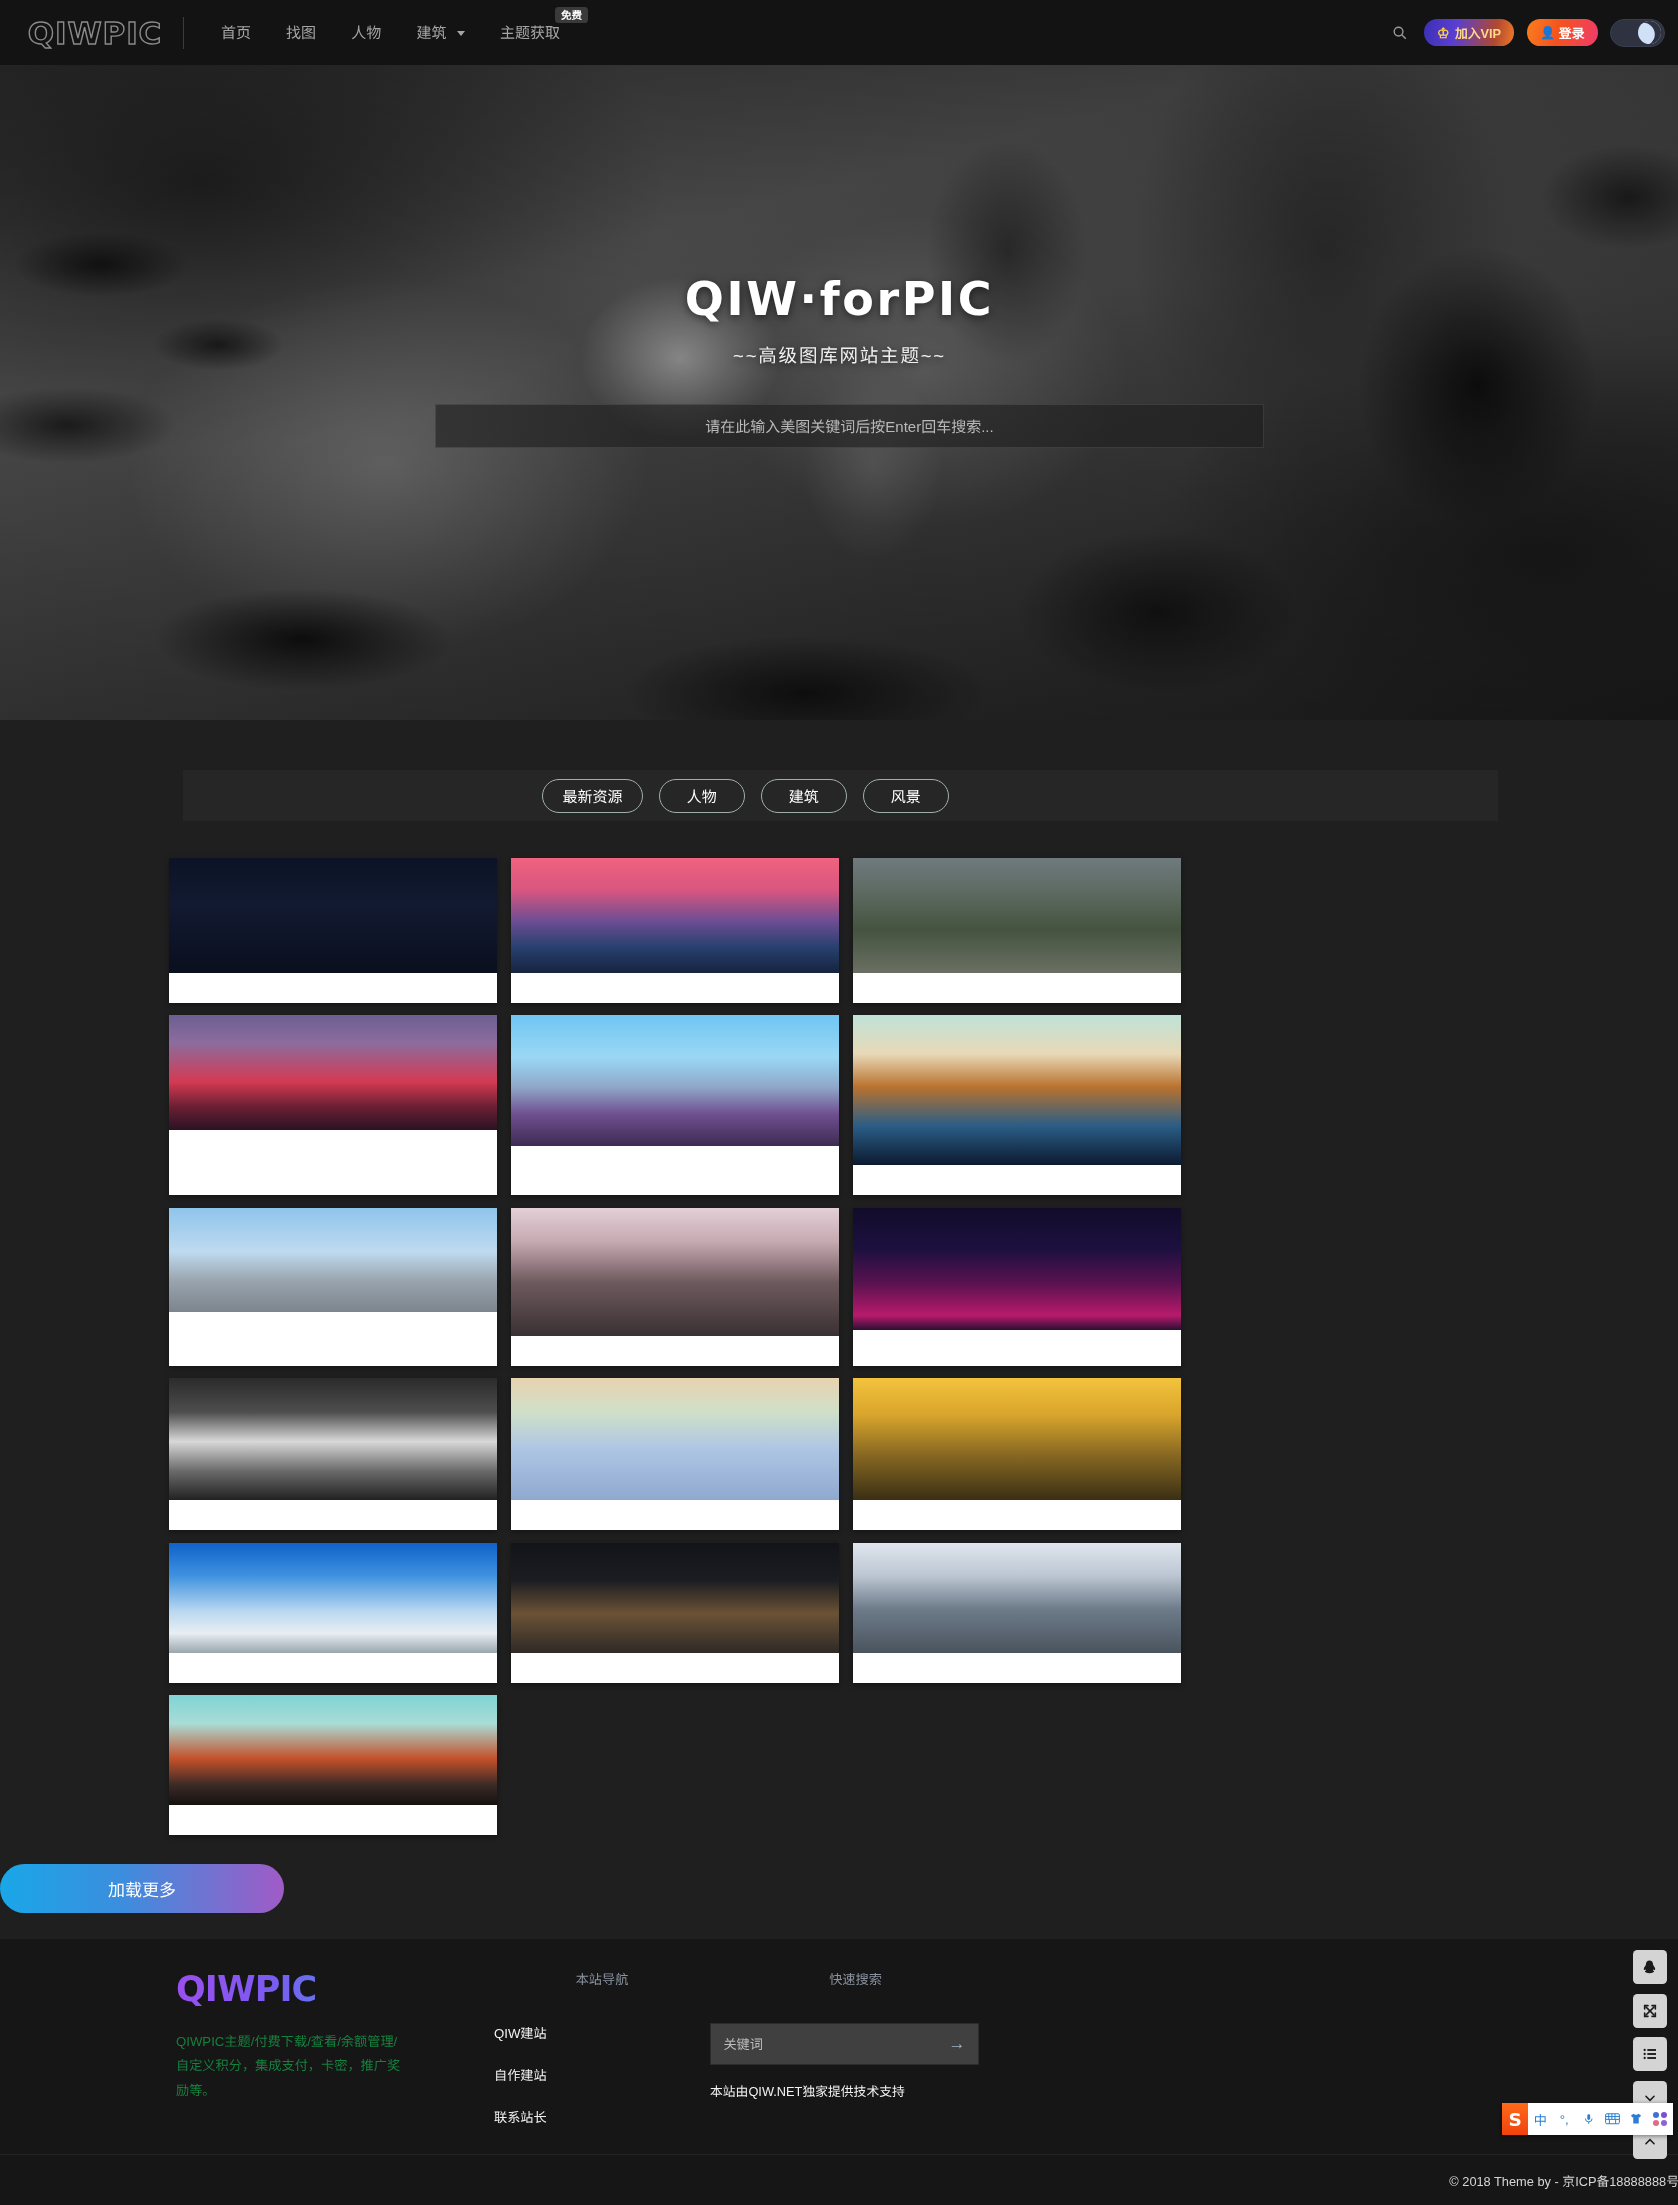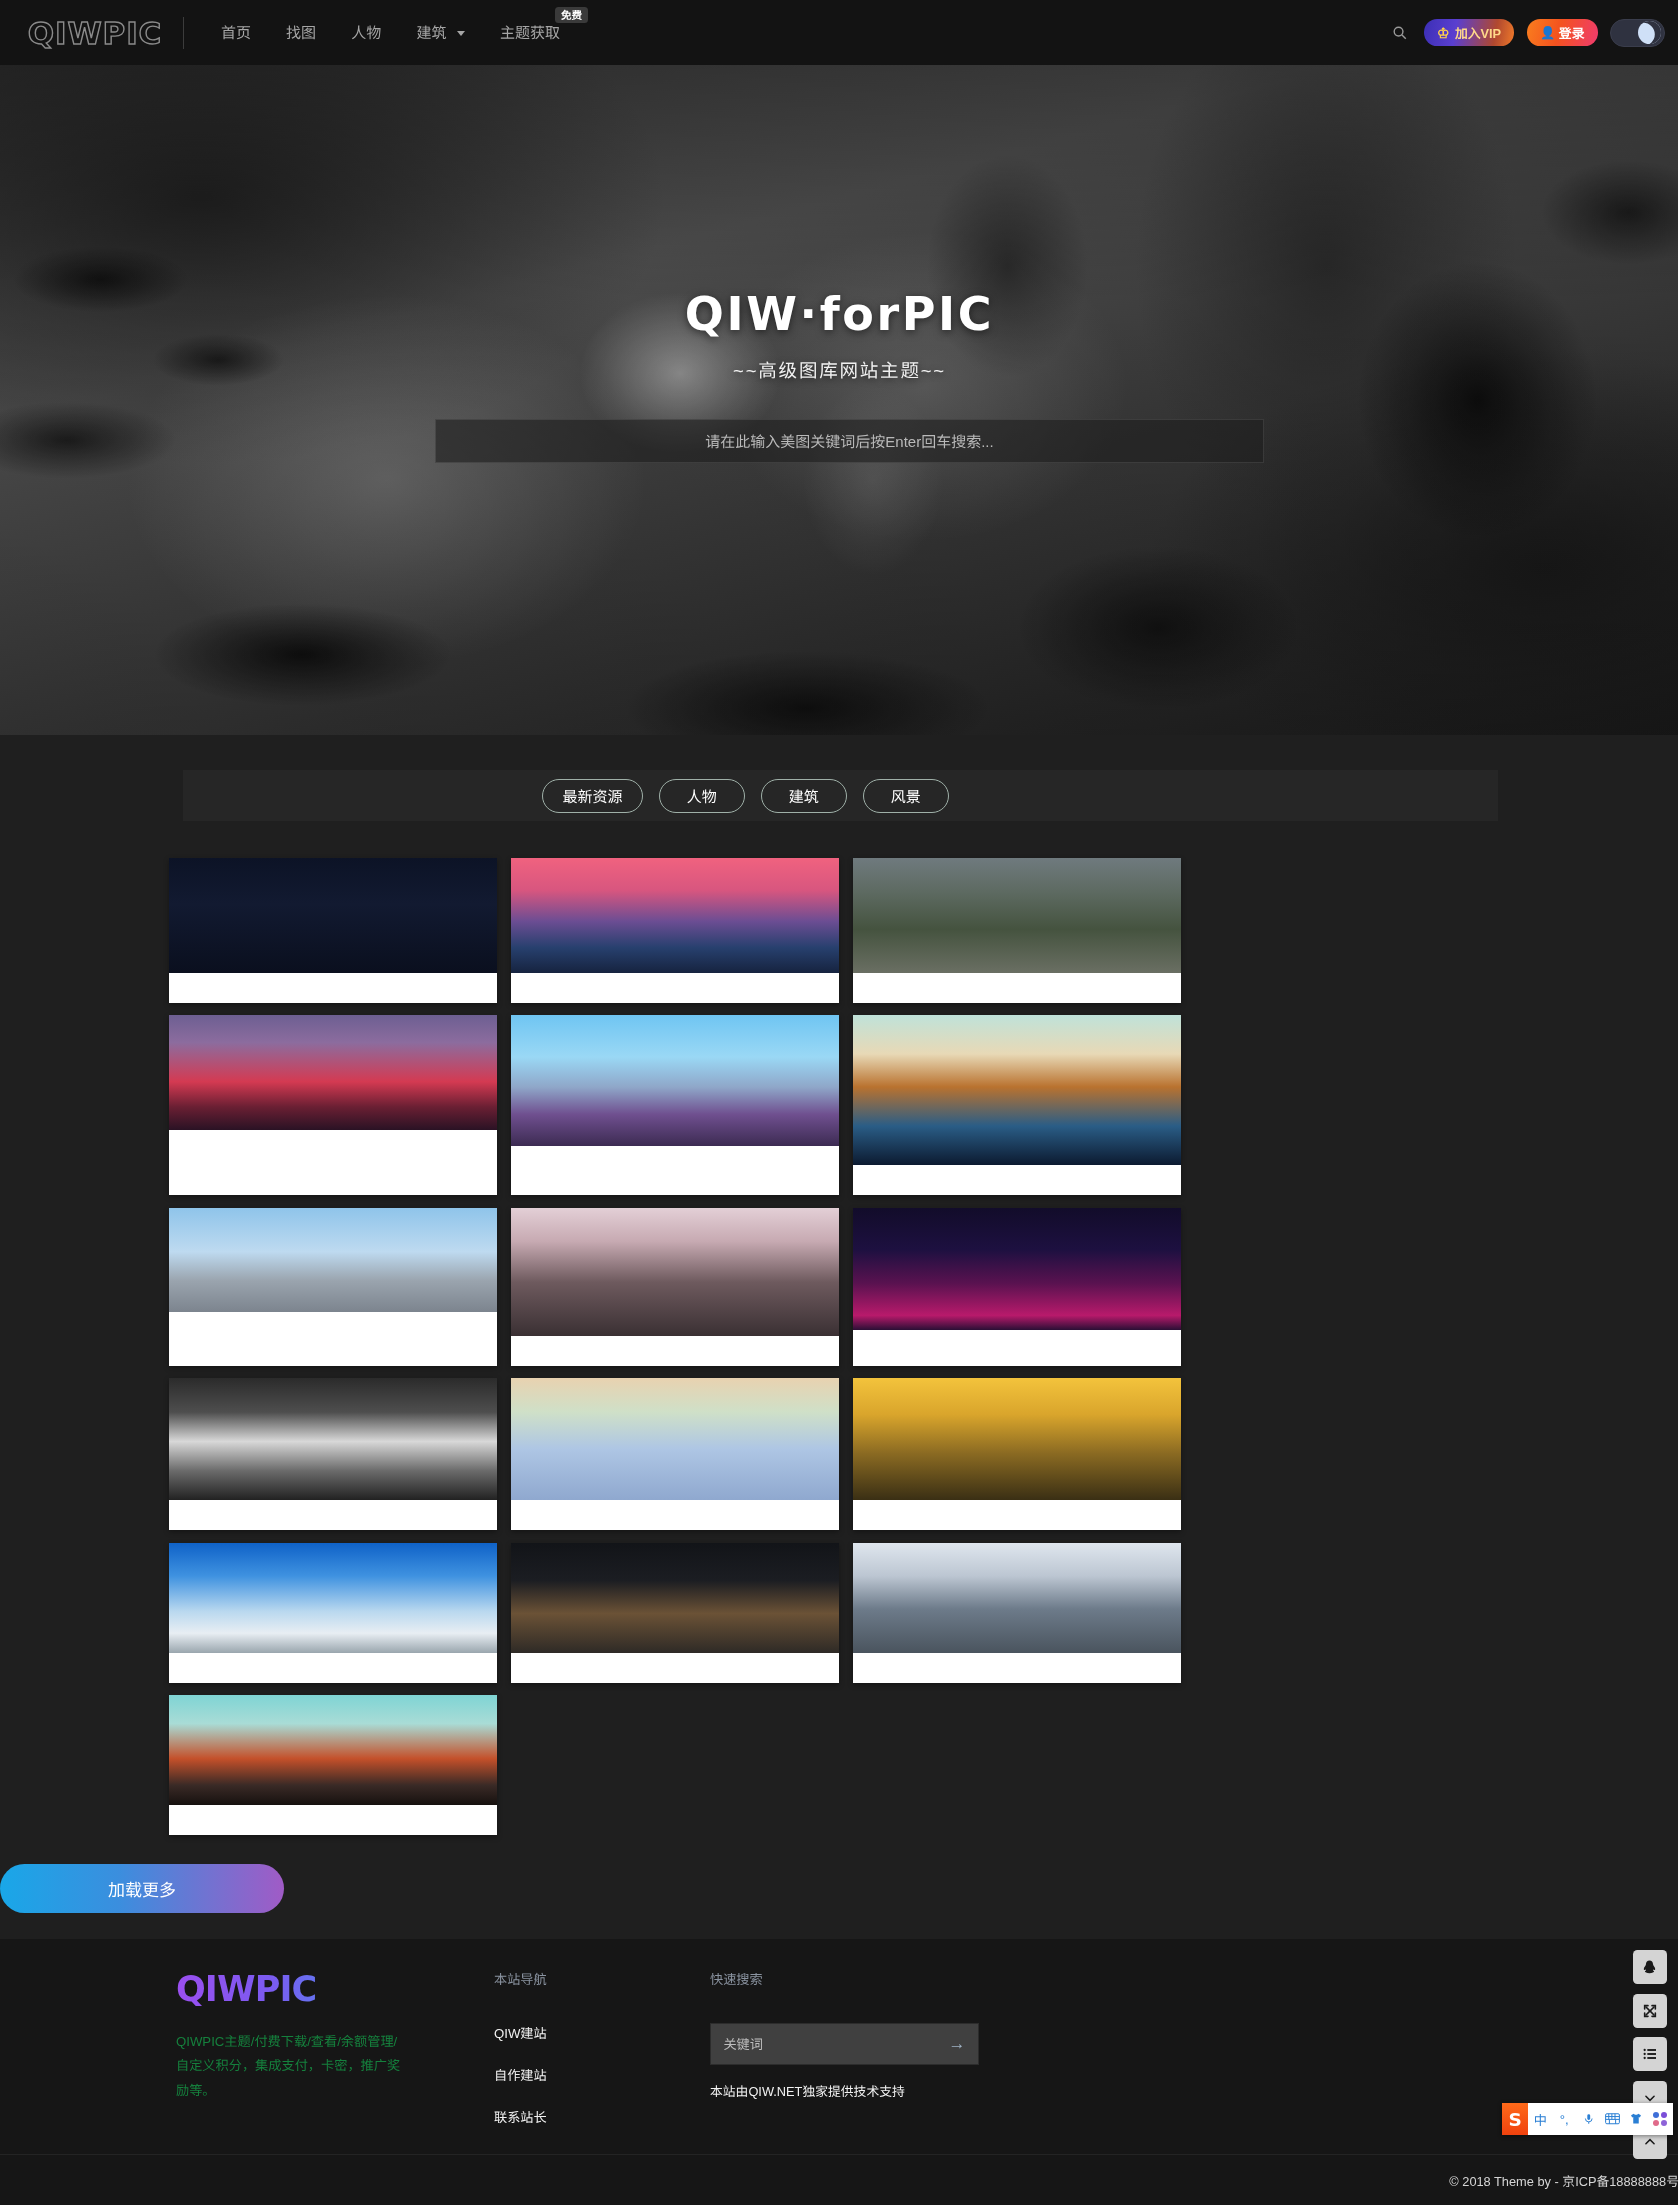--- a/index.html
+++ b/index.html
@@ -81,21 +81,21 @@
   }
   .dark-toggle .knob {
     position: absolute; right: 2.6px; top: 1.8px;
     width: 23px; height: 23px; border-radius: 50%;
     background: #cfe0f7;
     box-shadow: inset -6.2px 1.8px 0 0 #2f3240;
   }
 
   
   .hero {
-    position: absolute; top: 65px; left: 0;
+    position: absolute; top: 50px; left: 0;
     width: 1679px; height: 670px;
     overflow: hidden;
     background: #262626;
   }
   .hero-bg {
     position: absolute; inset: 0;
     background:
       radial-gradient(ellipse 371px 265px at 23% 62%, rgba(200,200,200,0.30), transparent 70%),
       radial-gradient(ellipse 291px 221px at 55% 48%, rgba(185,185,185,0.26), transparent 70%),
       radial-gradient(ellipse 265px 371px at 79% 30%, rgba(40,40,40,0.85), transparent 72%),
@@ -222,21 +222,21 @@
     background: linear-gradient(90deg, #9b4ff0 0%, #7a5bf0 30%, #4d8ef0 62%, #3aa7f0 100%);
     -webkit-background-clip: text; background-clip: text;
     color: transparent;
     font-family: "DejaVu Sans", sans-serif;
   }
   .footer-desc {
     margin-top: 21px; color: #15803d; font-size: 13.2px;
     line-height: 1.85; max-width: 225px;
   }
   .fcol { width: 216px; }
-  .fcol-head { color: #8a93a0; font-size: 13.2px; margin-bottom: 35px; }
+  .fcol-head { color: #8a93a0; font-size: 13.2px; margin-bottom: 35px; text-align: center; }
   .fcol-link {
     display: block; color: #f2f2f2; font-size: 13.2px;
     margin-bottom: 23px; text-decoration: none; cursor: pointer;
   }
   .fcol-search { width: 291px; }
   .fsearch-box {
     width: 269px; height: 42px;
     background: #404040; border: 0.9px solid #2c2c2c;
     display: flex; align-items: center; padding: 0 12.4px;
   }

